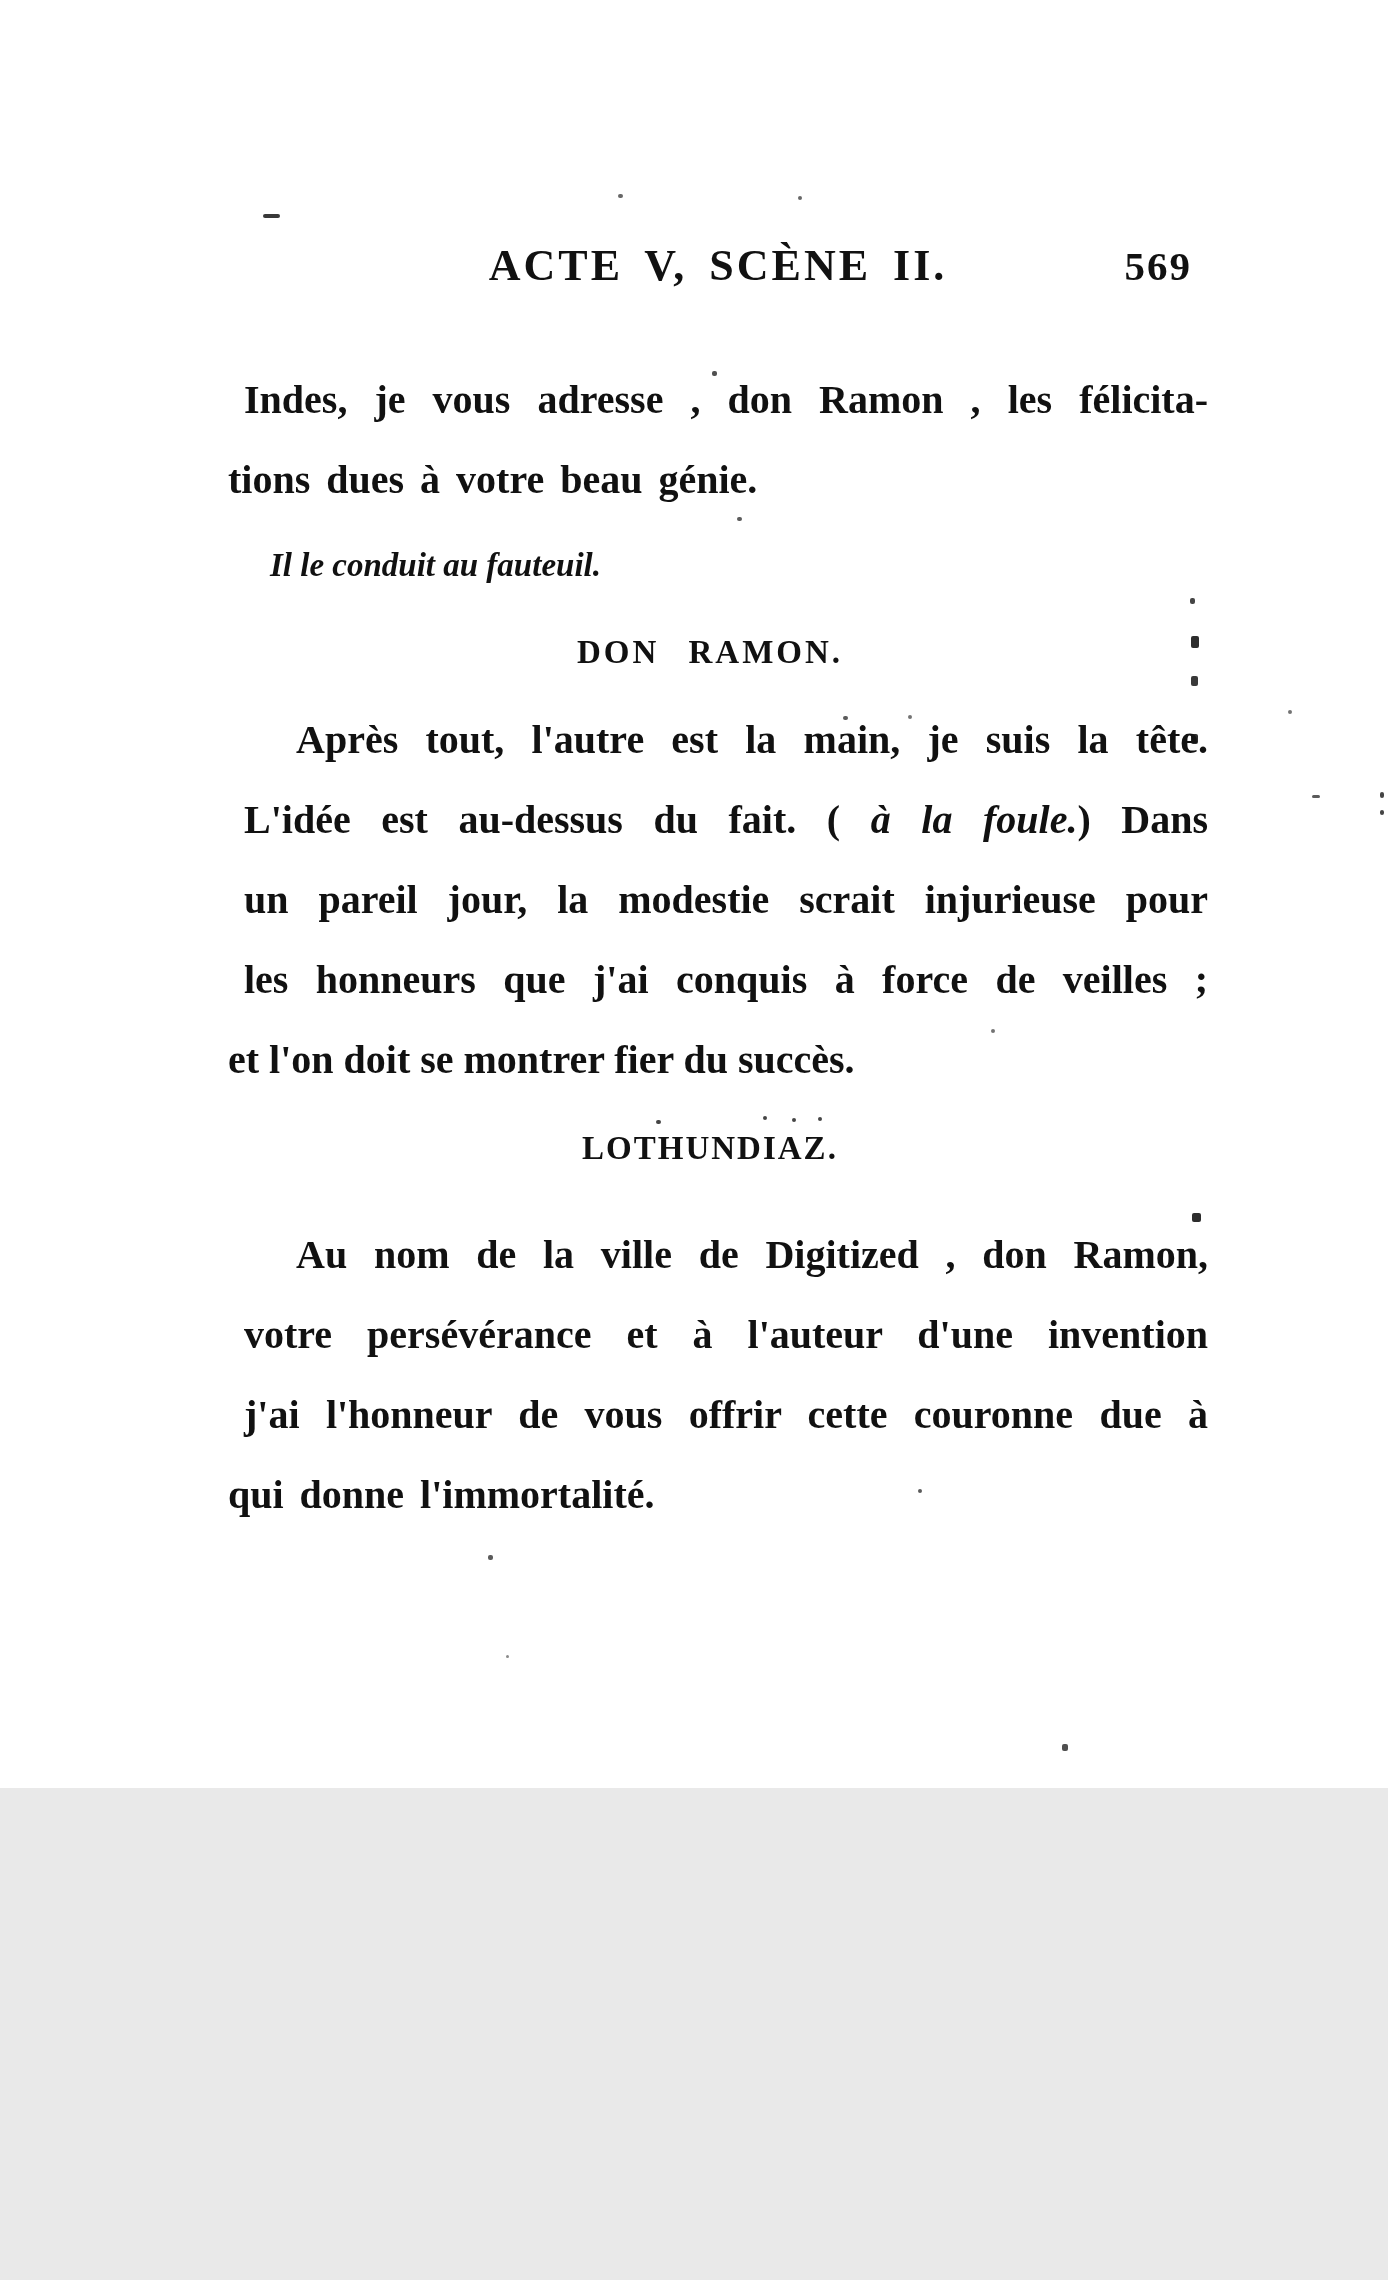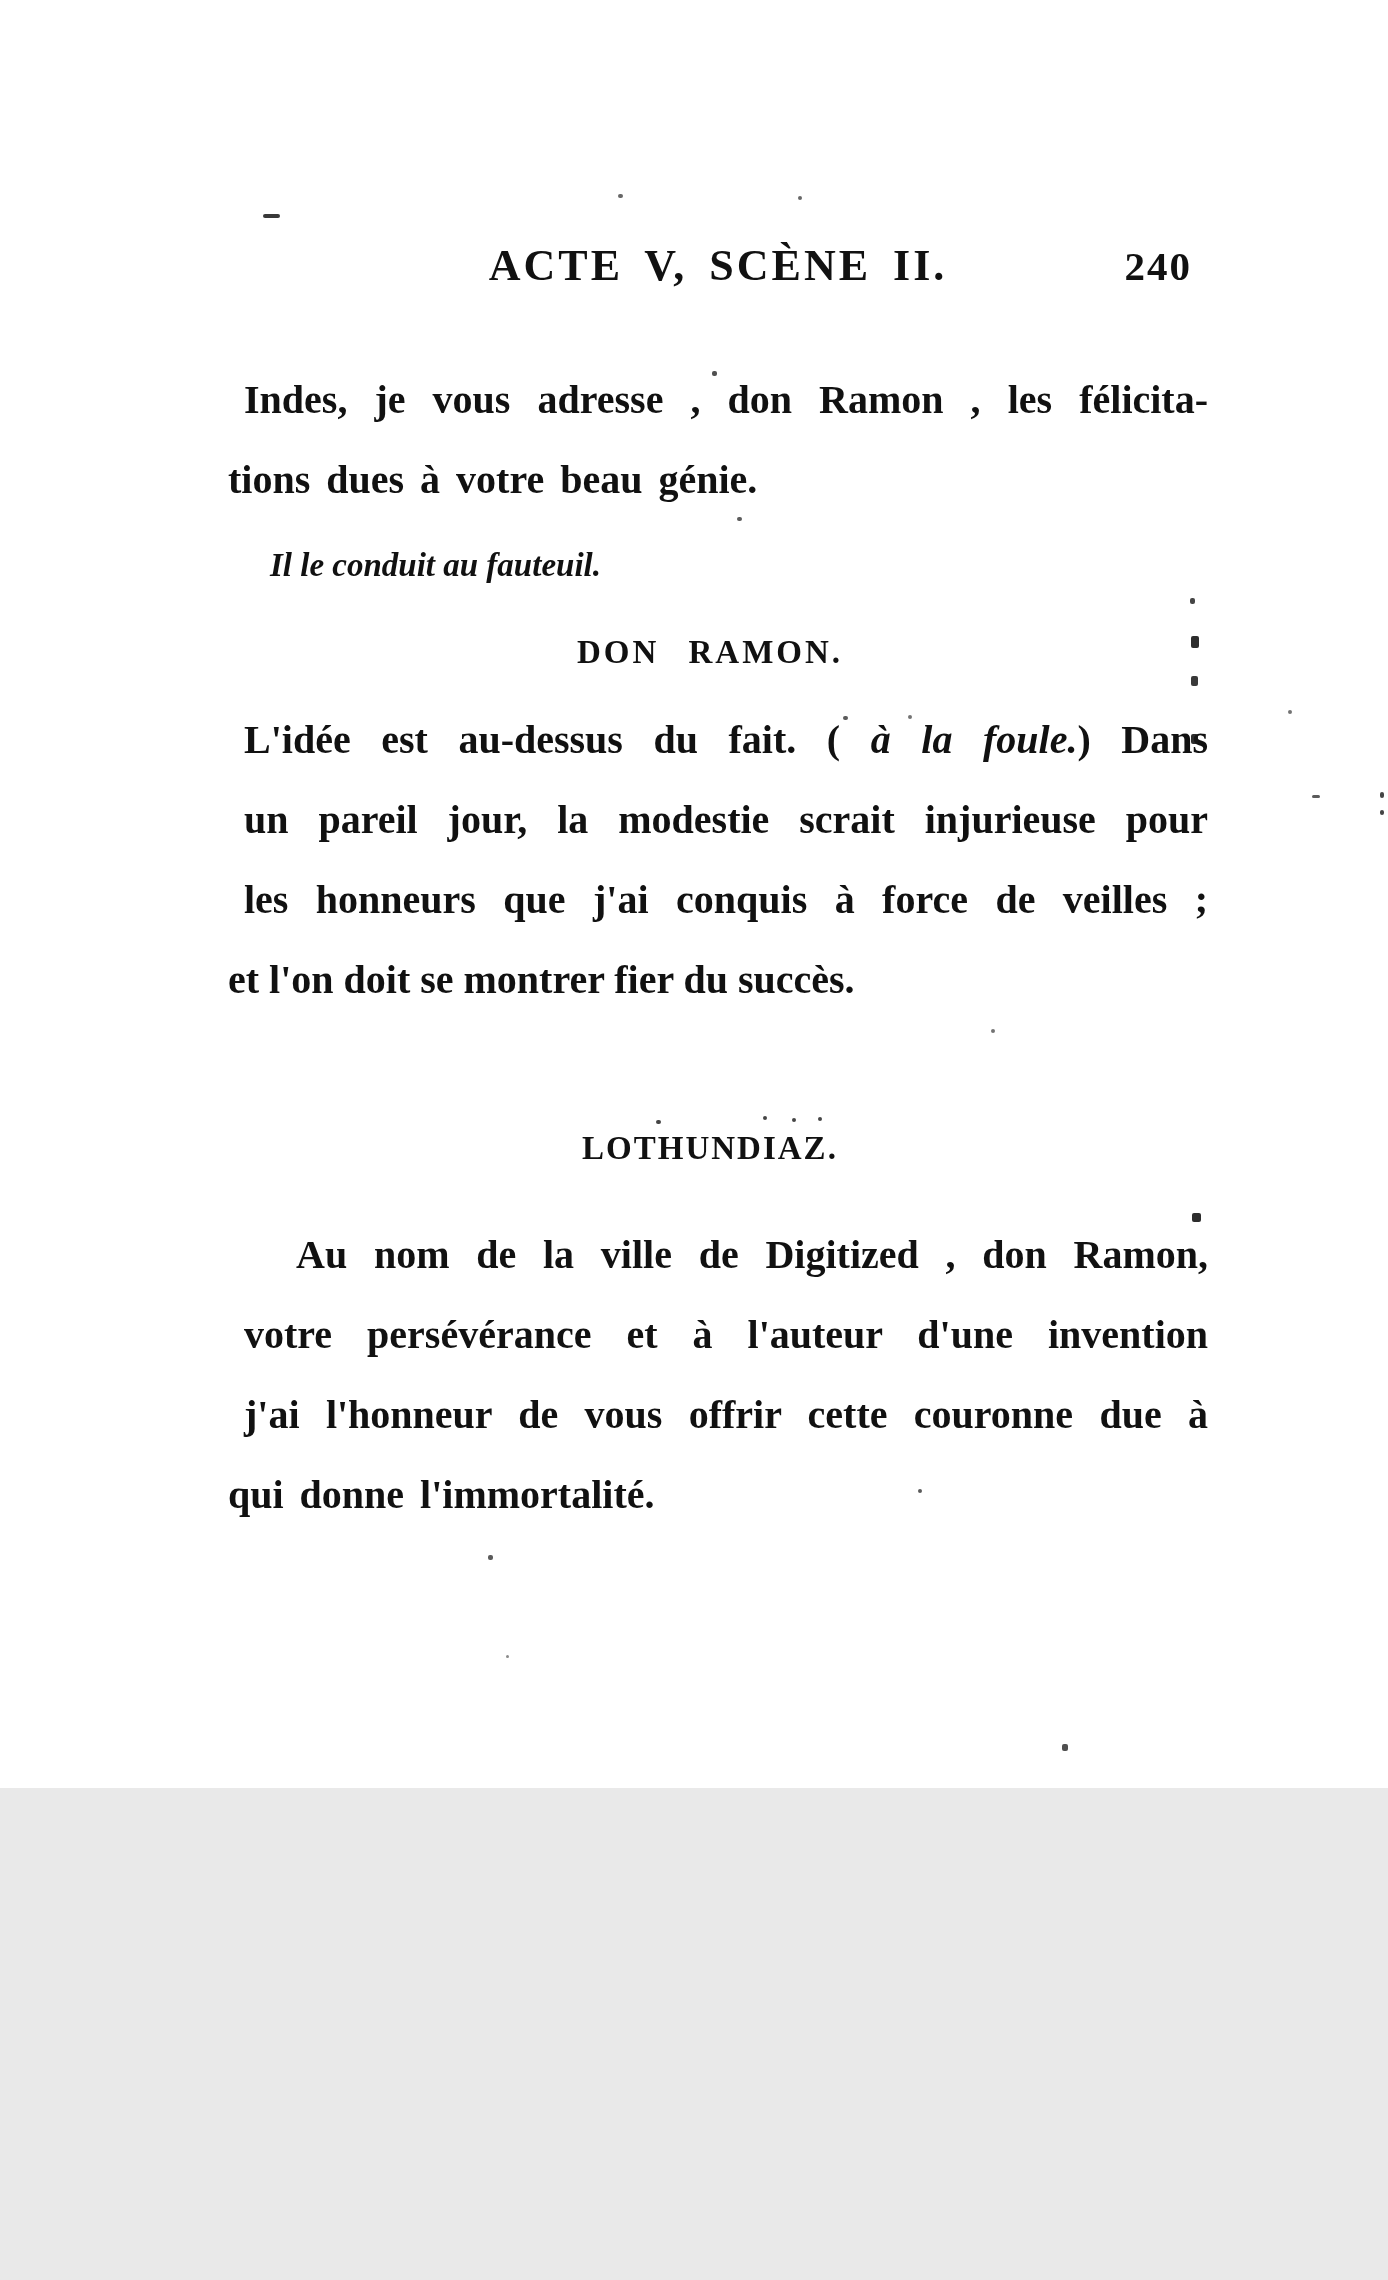--- a/index.html
+++ b/index.html
@@ -69,33 +69,34 @@
   
   .speck{position:absolute;background:#161616;border-radius:2px;}
 </style>
 </head>
 <body>
 
 <div class="page">
 
   <div class="header-row">
     <span class="header-title">ACTE V, SCÈNE II.</span>
-    <span class="pagenum">240</span>
+    <span class="pagenum">569</span>
   </div>
 
   <div class="block" style="top:360px;">
     <div class="line just">Indes, je vous adresse , don Ramon , les félicita-</div>
     <div class="line loose">tions dues à  votre beau génie.</div>
   </div>
 
   <div class="stage" style="top:525px;font-style:italic;">Il le conduit au fauteuil.</div>
 
   <div class="speaker wide" style="top:612px;">DON RAMON.</div>
 
   <div class="block" style="top:700px;">
+    <div class="line just indent">Après tout, l'autre est la main,  je suis  la tête.</div>
     <div class="line just"><span>L'idée  est  au-dessus  du  fait. ( </span><span class="it">à la foule.</span><span>) Dans</span></div>
     <div class="line just">un pareil jour, la modestie scrait injurieuse pour</div>
     <div class="line just">les honneurs  que j'ai  conquis à force de veilles ;</div>
     <div class="line">et l'on doit se montrer fier du succès.</div>
   </div>
 
   <div class="speaker" style="top:1108px;letter-spacing:2px;">LOTHUNDIAZ.</div>
 
   <div class="block" style="top:1215px;">
     <div class="line just indent">Au nom  de la ville de Digitized , don  Ramon,</div>

